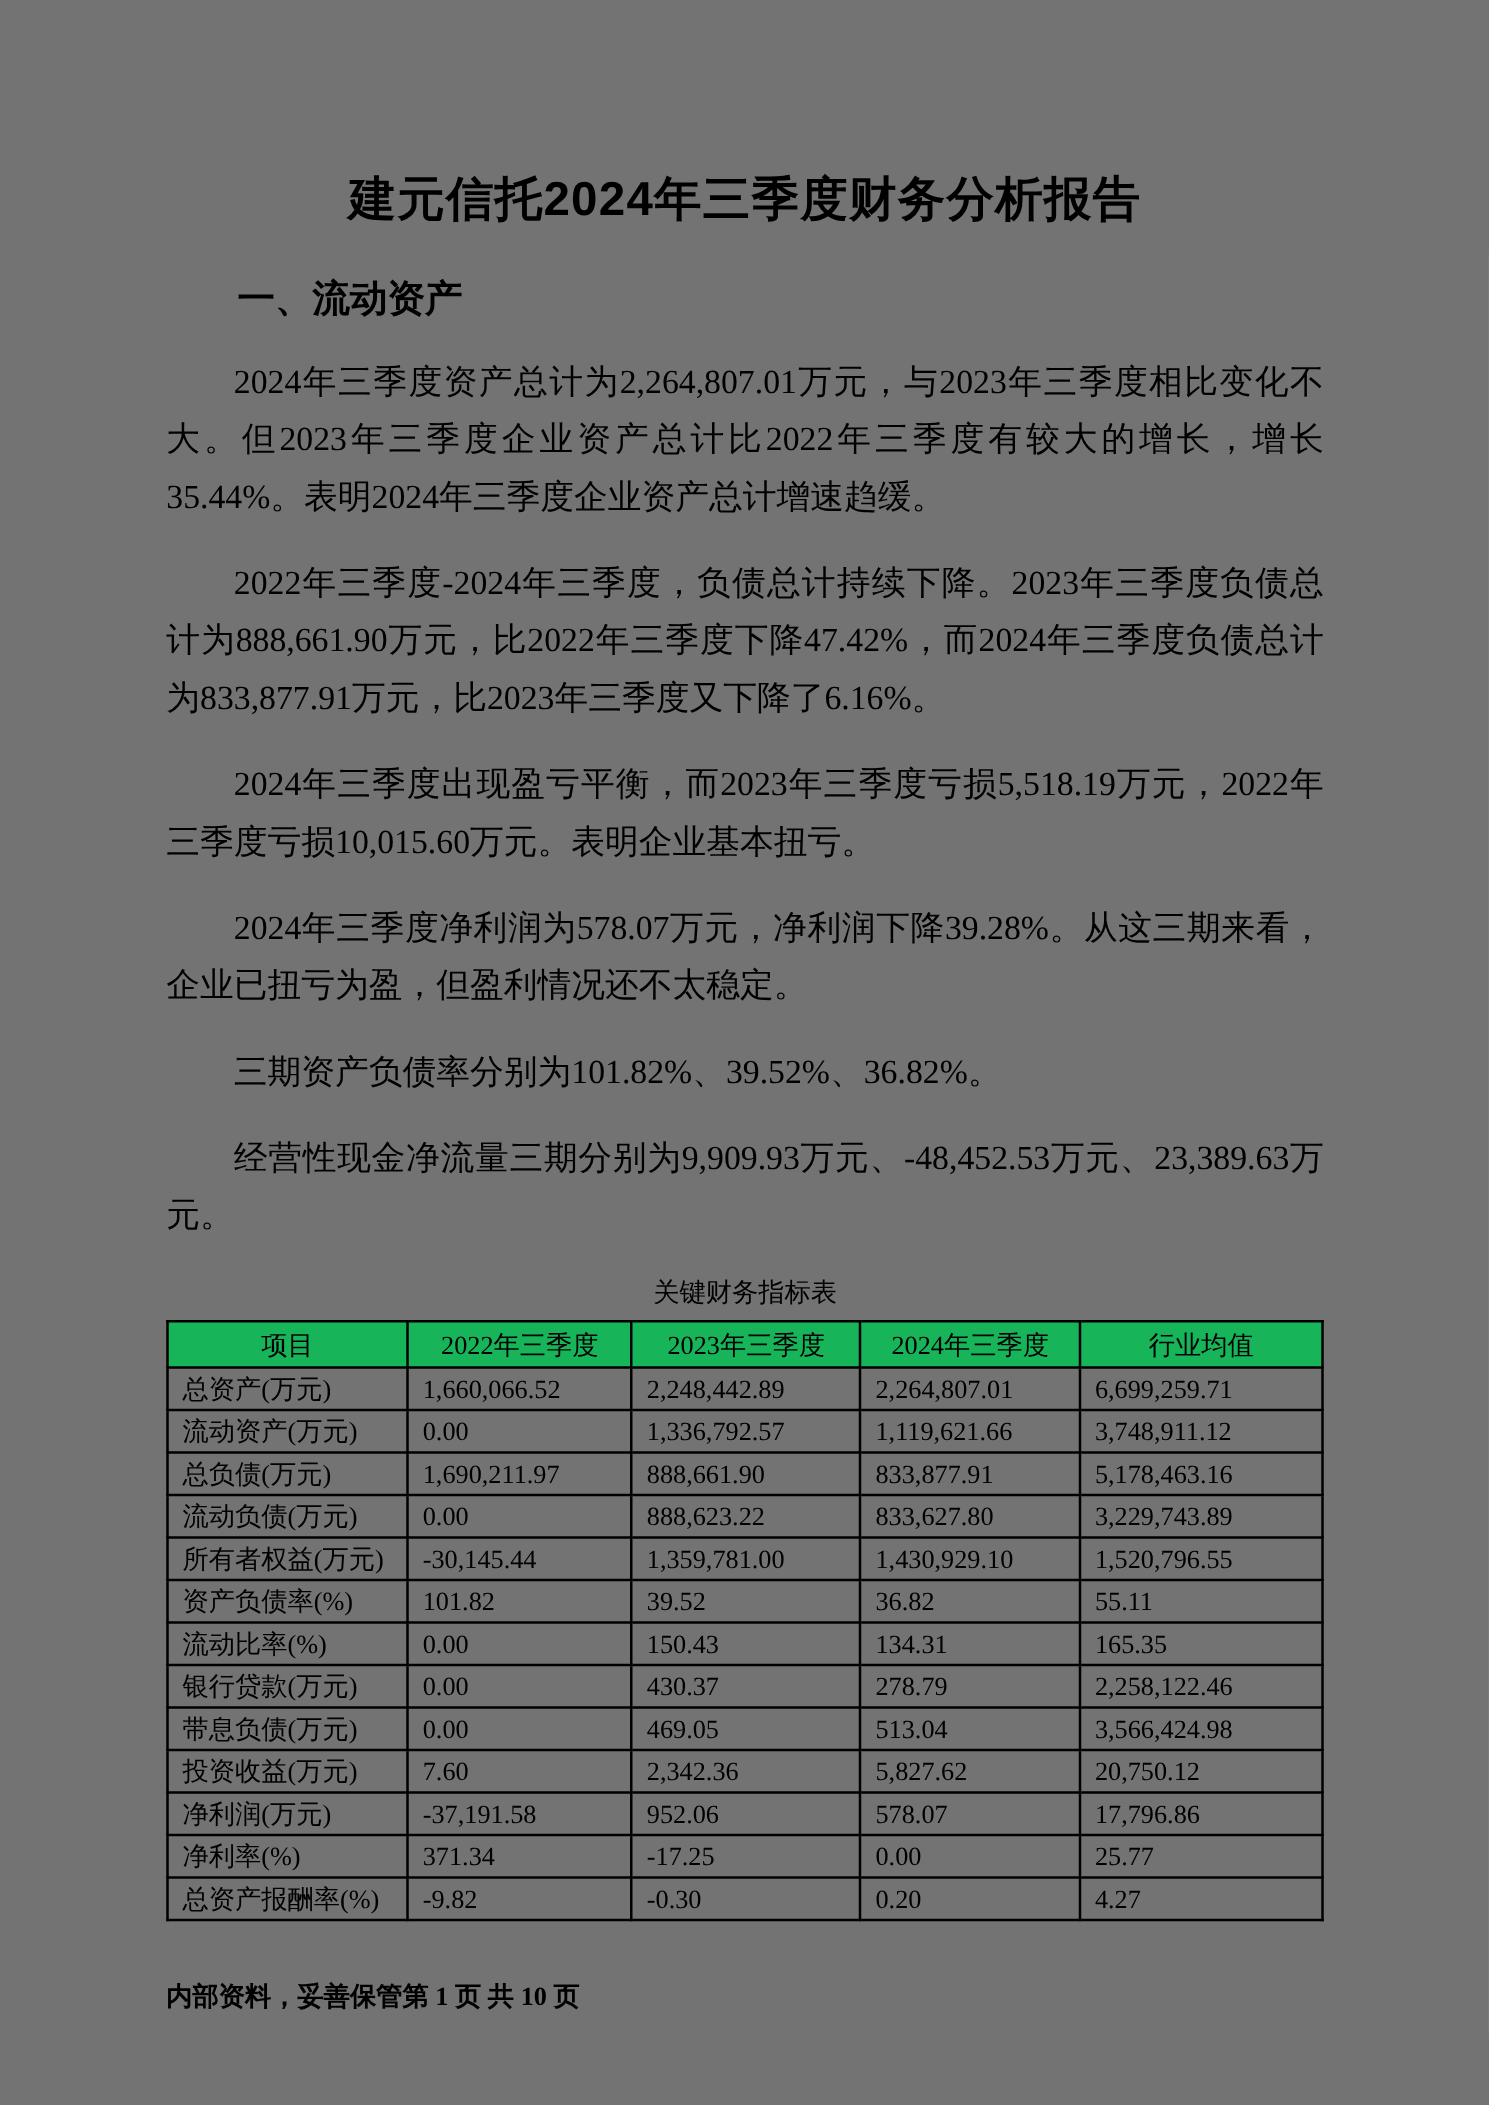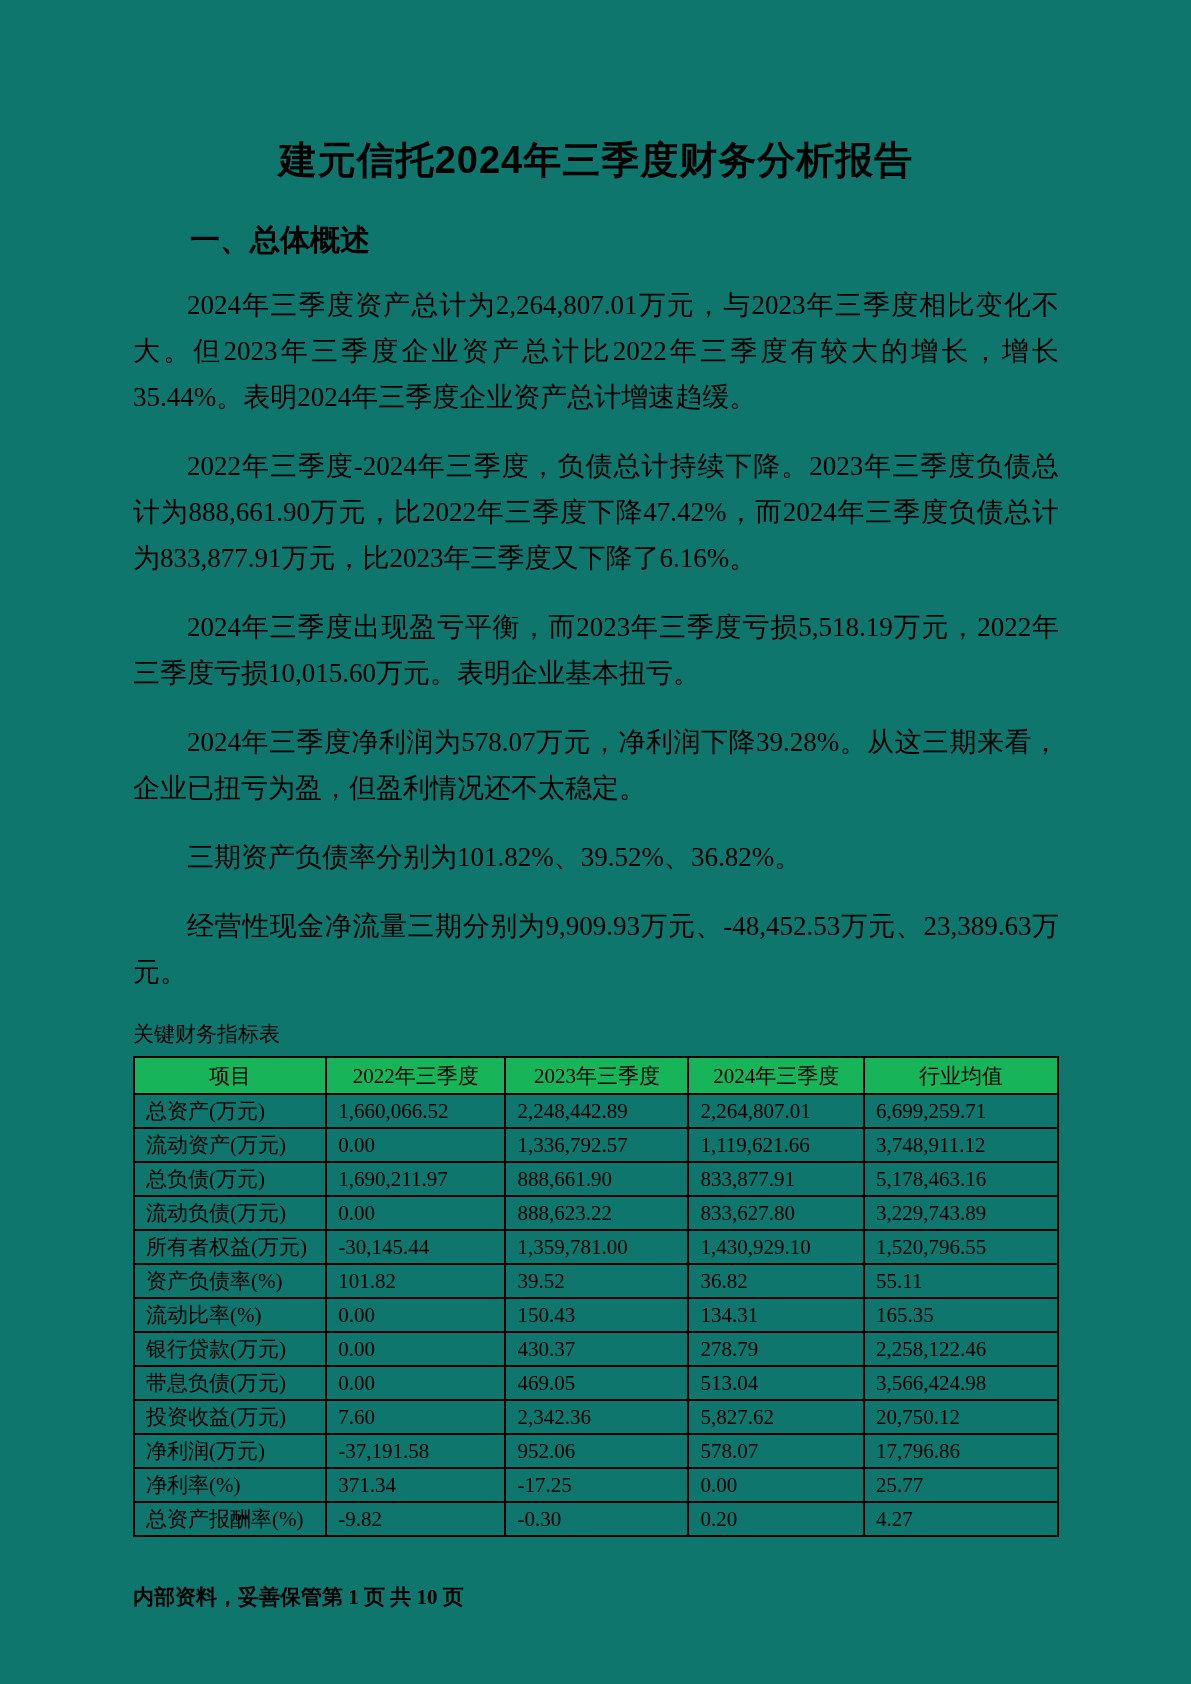--- a/index.html
+++ b/index.html
@@ -3,21 +3,21 @@
 <meta charset="utf-8">
 <style>
   :root { --header-bg: #18B45A; }
   * { margin: 0; padding: 0; box-sizing: border-box; }
   html, body { background: #888; }
   .page {
     position: relative;
     width: 1191px;
     height: 1684px;
     margin: 0 auto;
-    background: #0f766e;
+    background: #737373;
     color: #000000;
     font-family: "Liberation Serif", "DejaVu Serif", serif;
     overflow: hidden;
   }
   .content {
     position: absolute;
     left: 133px;
     right: 132px;
     top: 0;
   }
@@ -40,20 +40,21 @@
   }
   p.body-para {
     margin: 23px 0 0 0;
     font-size: 27px;
     line-height: 46px;
     text-indent: 2em;
     text-align: justify;
   }
   .table-title {
     margin-top: 26px;
+    text-align: center;
     font-size: 21px;
     line-height: 26px;
   }
   table.indicators {
     margin-top: 9px;
     width: 100%;
     border-collapse: collapse;
     table-layout: fixed;
   }
   table.indicators th {
@@ -87,21 +88,21 @@
   }
 </style>
 </head>
 <body>
 
 <div class="page">
   <div class="content">
 
     <h1 class="report-title">建元信托2024年三季度财务分析报告</h1>
 
-    <h2 class="section-heading">一、总体概述</h2>
+    <h2 class="section-heading">一、流动资产</h2>
 
     <p class="body-para">2024年三季度资产总计为2,264,807.01万元，与2023年三季度相比变化不大。但2023年三季度企业资产总计比2022年三季度有较大的增长，增长35.44%。表明2024年三季度企业资产总计增速趋缓。</p>
     <p class="body-para">2022年三季度-2024年三季度，负债总计持续下降。2023年三季度负债总计为888,661.90万元，比2022年三季度下降47.42%，而2024年三季度负债总计为833,877.91万元，比2023年三季度又下降了6.16%。</p>
     <p class="body-para">2024年三季度出现盈亏平衡，而2023年三季度亏损5,518.19万元，2022年三季度亏损10,015.60万元。表明企业基本扭亏。</p>
     <p class="body-para">2024年三季度净利润为578.07万元，净利润下降39.28%。从这三期来看，企业已扭亏为盈，但盈利情况还不太稳定。</p>
     <p class="body-para">三期资产负债率分别为101.82%、39.52%、36.82%。</p>
     <p class="body-para">经营性现金净流量三期分别为9,909.93万元、-48,452.53万元、23,389.63万元。</p>
 
     <div class="table-title">关键财务指标表</div>
 

